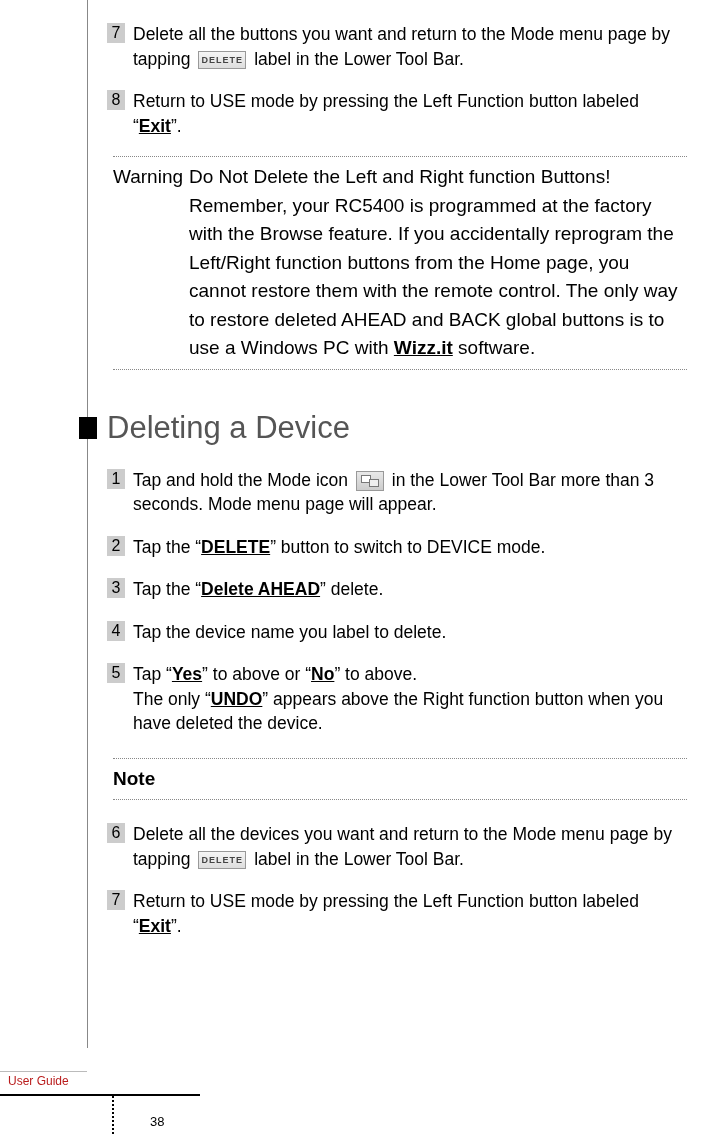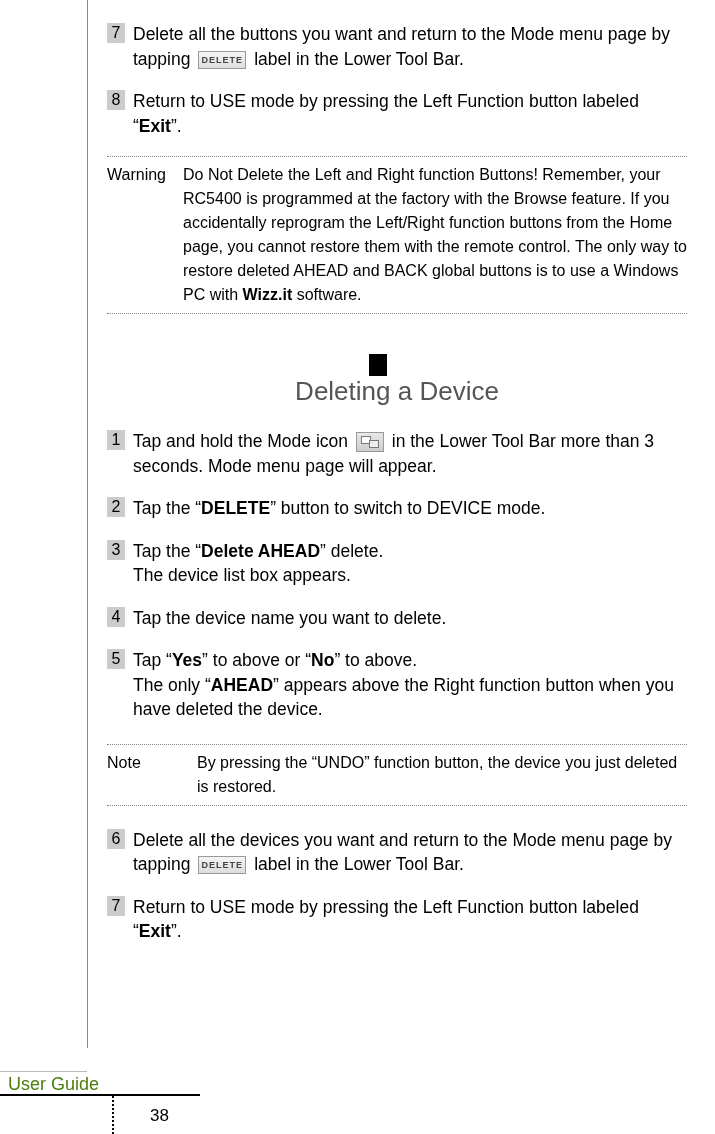--- a/index.html
+++ b/index.html
@@ -46,37 +46,37 @@
       font-size: 17.5px;
       line-height: 1.4;
       flex: 1;
     }
     .note-block {
       border-top: 1px dotted #888;
       border-bottom: 1px dotted #888;
       padding: 6px 0;
       margin-bottom: 30px;
       display: flex;
-      font-size: 16px;
+      font-size: 19px;
       line-height: 1.5;
+      margin-left: 6px;
     }
     .note-label {
       width: 76px;
       flex-shrink: 0;
     }
     .note-text {
       flex: 1;
     }
     .section-heading {
-      font-size: 26px;
+      font-size: 31px;
       color: #555;
       margin: 20px 0 22px 0;
       display: flex;
       align-items: center;
-      flex-direction: column;
     }
     .section-marker {
       width: 18px;
       height: 22px;
       background: #000;
       margin-right: 10px;
       margin-left: -28px;
       display: inline-block;
     }
     .delete-icon {
@@ -123,22 +123,22 @@
     .footer {
       position: absolute;
       bottom: 70px;
       left: 0;
       width: 715px;
     }
     .user-guide-label {
       position: absolute;
       left: 8px;
       top: 10px;
-      font-size: 18px;
-      color: #4d7c0f;
+      font-size: 12px;
+      color: #b91c1c;
     }
     .hr-line-gray {
       position: absolute;
       left: 0;
       top: 7px;
       width: 87px;
       height: 1px;
       background: #bbb;
     }
     .hr-line-black {
@@ -152,24 +152,24 @@
     .dotted-vert {
       position: absolute;
       left: 112px;
       top: 32px;
       height: 50px;
       border-left: 2px dotted #000;
     }
     .page-num {
       position: absolute;
       left: 150px;
-      top: 42px;
-      font-size: 17px;
-    }
-    b { font-weight: bold; }
+      top: 50px;
+      font-size: 13px;
+    }
+    b { font-weight: bold; text-decoration: underline; }
   </style>
 </head>
 <body>
 
 <div class="vertical-line"></div>
 
 <div class="content">
 
   <div class="step">
     <span class="step-num">7</span>
@@ -208,40 +208,38 @@
     <span class="step-num">2</span>
     <span class="step-text">
       <span>Tap the “</span><b>DELETE</b><span>” button to switch to DEVICE mode.</span>
     </span>
   </div>
 
   <div class="step">
     <span class="step-num">3</span>
     <span class="step-text">
       <span>Tap the “</span><b>Delete AHEAD</b><span>” delete.</span><br>
-      <span>The device list box appears.</span>
     </span>
   </div>
 
   <div class="step">
     <span class="step-num">4</span>
-    <span class="step-text">Tap the device name you want to delete.</span>
+    <span class="step-text">Tap the device name you label to delete.</span>
   </div>
 
   <div class="step" style="margin-bottom:22px;">
     <span class="step-num">5</span>
     <span class="step-text">
       <span>Tap “</span><b>Yes</b><span>” to above or “</span><b>No</b><span>” to above.</span><br>
-      <span>The only “</span><b>AHEAD</b><span>” appears above the Right function button when you have deleted the device.</span>
+      <span>The only “</span><b>UNDO</b><span>” appears above the Right function button when you have deleted the device.</span>
     </span>
   </div>
 
   <div class="note-block" style="margin-bottom:22px;">
-    <div class="note-label" style="width:90px;">Note</div>
-    <div class="note-text">By pressing the “UNDO” function button, the device you just deleted is restored.</div>
+    <div class="note-label" style="width:90px;font-weight:bold;">Note</div>
   </div>
 
   <div class="step">
     <span class="step-num">6</span>
     <span class="step-text">
       <span>Delete all the devices you want and return to the Mode menu page by tapping </span><span class="delete-icon">DELETE</span><span> label in the Lower Tool Bar.</span>
     </span>
   </div>
 
   <div class="step">

